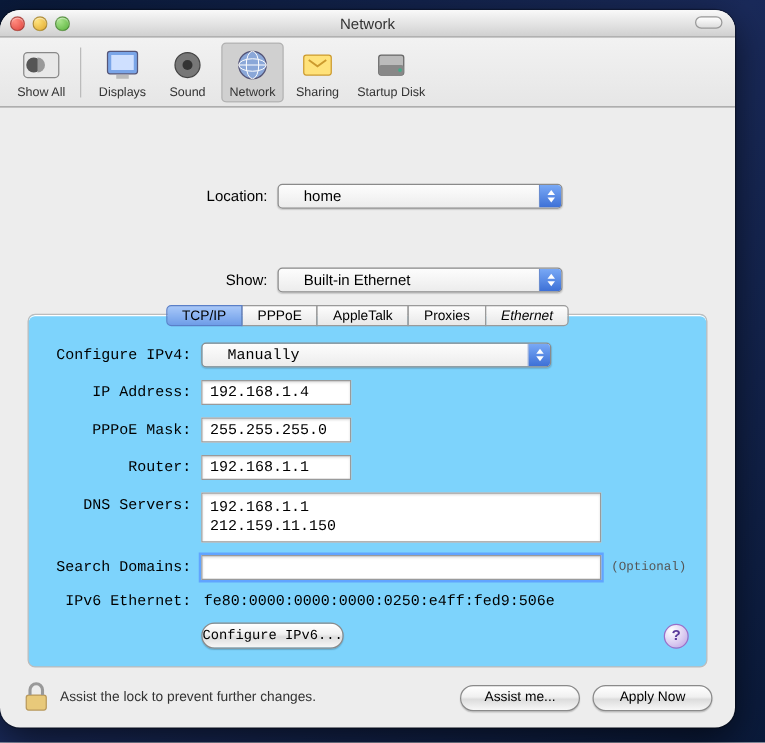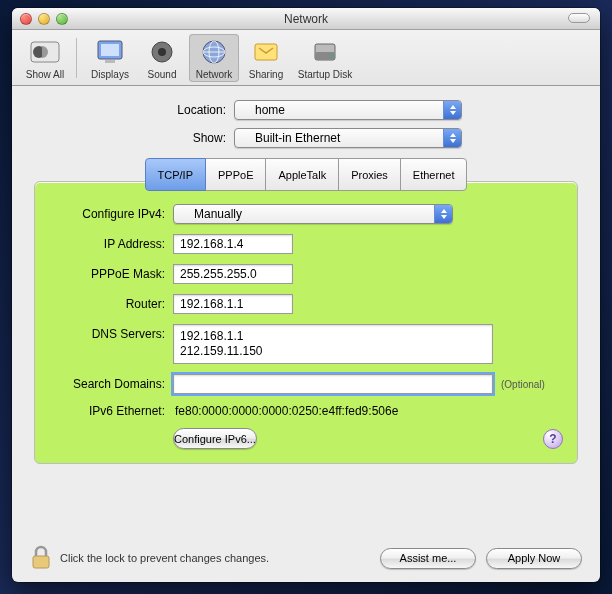--- a/index.html
+++ b/index.html
@@ -8,26 +8,26 @@
     font-family: "Lucida Grande", "Helvetica Neue", sans-serif;
     font-size: 11px;
     background: linear-gradient(135deg, #0a1a3a 0%, #1a2a5a 50%, #0a1a3a 100%);
     width: 612px;
     height: 594px;
     overflow: hidden;
     color: #000;
   }
   .window {
     position: absolute;
-    left: 12px;
+    left: 0;
     top: 8px;
     width: 588px;
     height: 574px;
     background: #ededed;
-    border-radius: 6px;
+    border-radius: 16px;
     box-shadow: 0 10px 30px rgba(0,0,0,0.6), 0 0 0 1px rgba(0,0,0,0.3);
     overflow: hidden;
   }
   .titlebar {
     height: 22px;
     background: linear-gradient(#f9f9f9, #d0d0d0);
     border-bottom: 1px solid #a0a0a0;
     display: flex;
     align-items: center;
     position: relative;
@@ -50,21 +50,21 @@
     gap: 2px;
   }
   .tbitem { display: flex; flex-direction: column; align-items: center; width: 50px; padding: 2px 0; border-radius: 4px; cursor: default; }
   .tbitem.sel { background: #d0d0d0; box-shadow: inset 0 0 0 1px #b0b0b0; }
   .tbicon { width: 32px; height: 32px; display: flex; align-items: center; justify-content: center; }
   .tblabel { font-size: 10px; color: #333; margin-top: 1px; }
   .tbsep { width: 1px; height: 40px; background: #bbb; margin: 4px 6px 0 4px; }
 
   .content { padding: 14px 22px 8px 22px; }
 
-  .row { display: flex; align-items: center; margin-bottom: 8px; }
+  .row { display: flex; align-items: center; margin-bottom: 8px; margin-top: 47px; }
   .lbl { width: 148px; text-align: right; padding-right: 8px; font-size: 12px; }
   .popup {
     position: relative;
     height: 20px;
     border: 1px solid #8a8a8a;
     border-radius: 4px;
     background: linear-gradient(#fdfdfd, #ececec);
     box-shadow: 0 1px 1px rgba(0,0,0,0.15);
     display: flex;
     align-items: center;
@@ -81,35 +81,36 @@
   }
   .popup .cap::before, .popup .cap::after {
     content: ""; width: 0; height: 0; border-left: 3px solid transparent; border-right: 3px solid transparent;
   }
   .popup .cap::before { border-bottom: 4px solid #fff; margin-bottom: 1px; }
   .popup .cap::after { border-top: 4px solid #fff; margin-top: 1px; }
 
   .tabs-wrap { margin-top: 10px; }
   .tabset { display: flex; justify-content: center; position: relative; z-index: 2; }
   .tab {
-    height: 33px; padding: 0 12px; font-size: 11px; display: flex; align-items: center;
+    height: 17px; padding: 0 12px; font-size: 11px; display: flex; align-items: center;
     background: linear-gradient(#fdfdfd,#e8e8e8); border: 1px solid #9a9a9a;
     margin-left: -1px; cursor: default;
   }
   .tab:first-child { border-radius: 4px 0 0 4px; margin-left: 0; }
-  .tab:last-child { border-radius: 0 4px 4px 0; }
+  .tab:last-child { border-radius: 0 4px 4px 0; font-style: italic; }
   .tab.sel { background: linear-gradient(#a8c8f9,#6e9de8); color: #000; border-color: #5a7fc8; position: relative; z-index: 3; }
 
   .groupbox {
     margin-top: -10px;
     border: 1px solid #bcbcbc;
     border-radius: 6px;
-    background: #bef264;
+    background: #7dd3fc;
     padding: 22px 14px 14px 14px;
     box-shadow: inset 0 1px 0 #fff;
+    font-family: Liberation Mono, monospace;
   }
 
   .gb-row { display: flex; align-items: center; margin-bottom: 10px; }
   .gb-lbl { width: 124px; text-align: right; padding-right: 8px; font-size: 12px; }
   .tfield {
     height: 20px; border: 1px solid #9a9a9a; background: #fff; padding: 0 6px; font-size: 12px;
     box-shadow: inset 0 1px 2px rgba(0,0,0,0.15);
     font-family: inherit;
   }
   .tarea {
@@ -314,21 +315,21 @@
   </div>
 
   <div class="footer">
     <div class="lock">
       <span>
         <svg width="22" height="26" viewBox="0 0 22 26">
             <rect x="3" y="12" width="16" height="12" rx="2" fill="#e8c97a" stroke="#b8985a"></rect>
             <path d="M6 12 v-4 a5 5 0 0 1 10 0 v4" fill="none" stroke="#999" stroke-width="2.5"></path>
           </svg>
       </span>
-      <span>Click the lock to prevent changes changes.</span>
+      <span>Assist the lock to prevent further changes.</span>
     </div>
     <button class="aqua-btn" style="min-width:96px">
         <span>Assist me...</span>
       </button>
     <button class="aqua-btn" style="min-width:96px">
         <span>Apply Now</span>
       </button>
   </div>
 
 </div>

